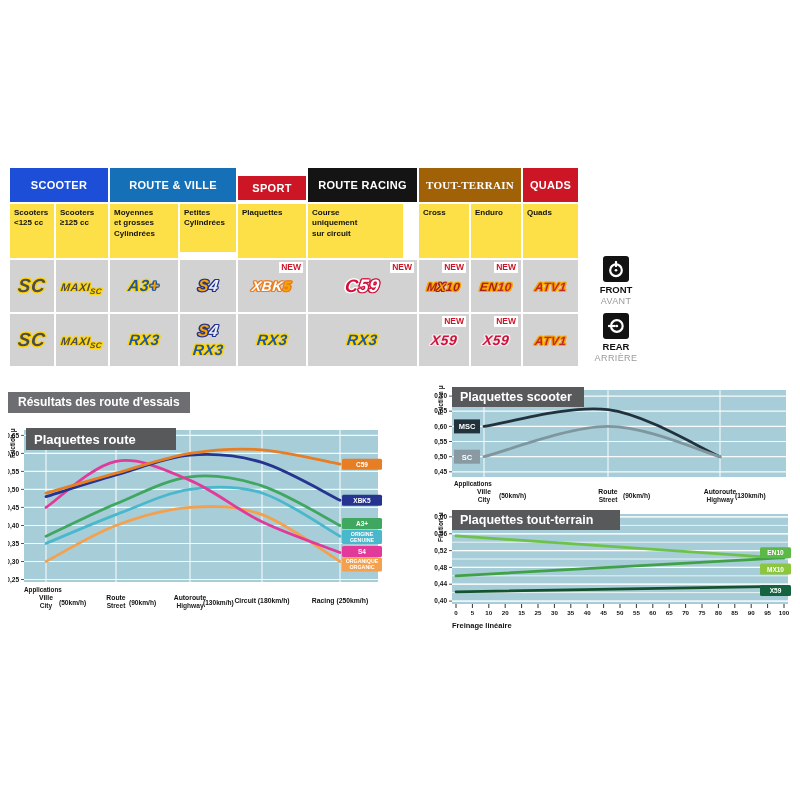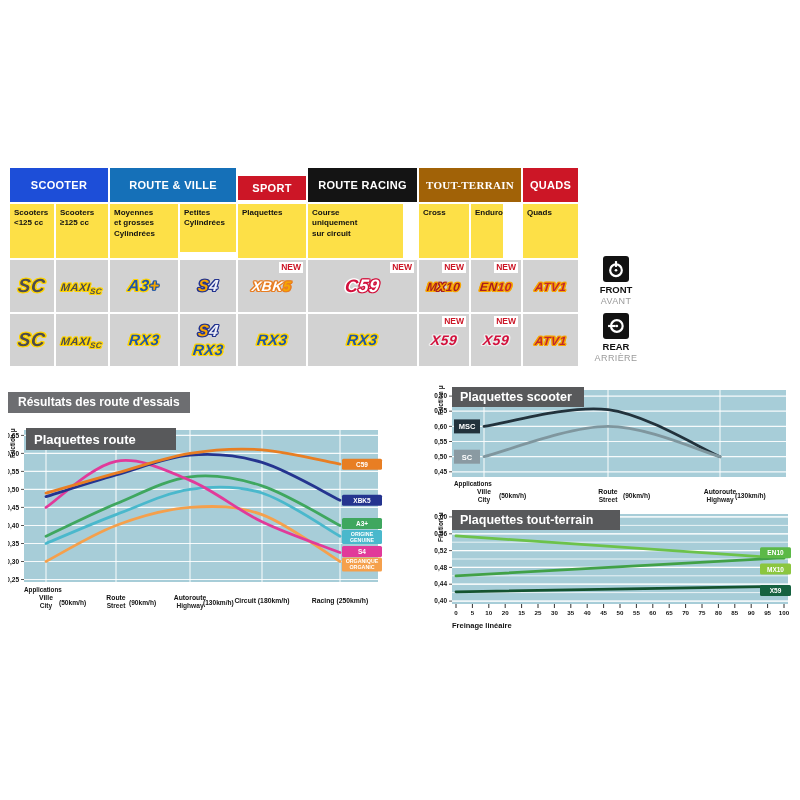--- a/index.html
+++ b/index.html
@@ -61,21 +61,21 @@
         <div>Plaquettes</div>
       </div>
       <div class="subcell" style="left: 298px; top: 36px; width: 95px; height: 54px;">
         <div>Course</div>
         <div>uniquement</div>
         <div>sur circuit</div>
       </div>
       <div class="subcell" style="left: 409px; top: 36px; width: 50px; height: 54px;">
         <div>Cross</div>
       </div>
-      <div class="subcell" style="left: 461px; top: 36px; width: 32px; height: 54px;">
+      <div class="subcell" style="left: 461px; top: 36px; width: 50px; height: 54px;">
         <div>Enduro</div>
       </div>
       <div class="subcell" style="left: 513px; top: 36px; width: 55px; height: 54px;">
         <div>Quads</div>
       </div>
       <div class="badgecell" style="left: 0px; top: 92px; width: 44px; height: 52px; position: absolute;">
         <div class="badge"><span style="color: rgb(77, 77, 79); font-size: 19px; text-shadow: rgb(255, 212, 0) -1px -1px 0px, rgb(255, 212, 0) 1px -1px 0px, rgb(255, 212, 0) -1px 1px 0px, rgb(255, 212, 0) 1px 1px 0px, rgb(255, 212, 0) -1.4px 0px 0px, rgb(255, 212, 0) 1.4px 0px 0px, rgb(255, 212, 0) 0px -1.4px 0px, rgb(255, 212, 0) 0px 1.4px 0px;">SC</span></div>
       </div>
       <div class="badgecell" style="left: 46px; top: 92px; width: 52px; height: 52px; position: absolute;">
         <div class="badge"><span style="color: rgb(77, 77, 79); font-size: 11px; text-shadow: rgb(255, 212, 0) -1px -1px 0px, rgb(255, 212, 0) 1px -1px 0px, rgb(255, 212, 0) -1px 1px 0px, rgb(255, 212, 0) 1px 1px 0px, rgb(255, 212, 0) -1.4px 0px 0px, rgb(255, 212, 0) 1.4px 0px 0px, rgb(255, 212, 0) 0px -1.4px 0px, rgb(255, 212, 0) 0px 1.4px 0px;">MAXI</span><span style="color: rgb(77, 77, 79); font-size: 8px; text-shadow: rgb(255, 212, 0) -1px -1px 0px, rgb(255, 212, 0) 1px -1px 0px, rgb(255, 212, 0) -1px 1px 0px, rgb(255, 212, 0) 1px 1px 0px, rgb(255, 212, 0) -1.4px 0px 0px, rgb(255, 212, 0) 1.4px 0px 0px, rgb(255, 212, 0) 0px -1.4px 0px, rgb(255, 212, 0) 0px 1.4px 0px; vertical-align: -3px;">SC</span></div>

